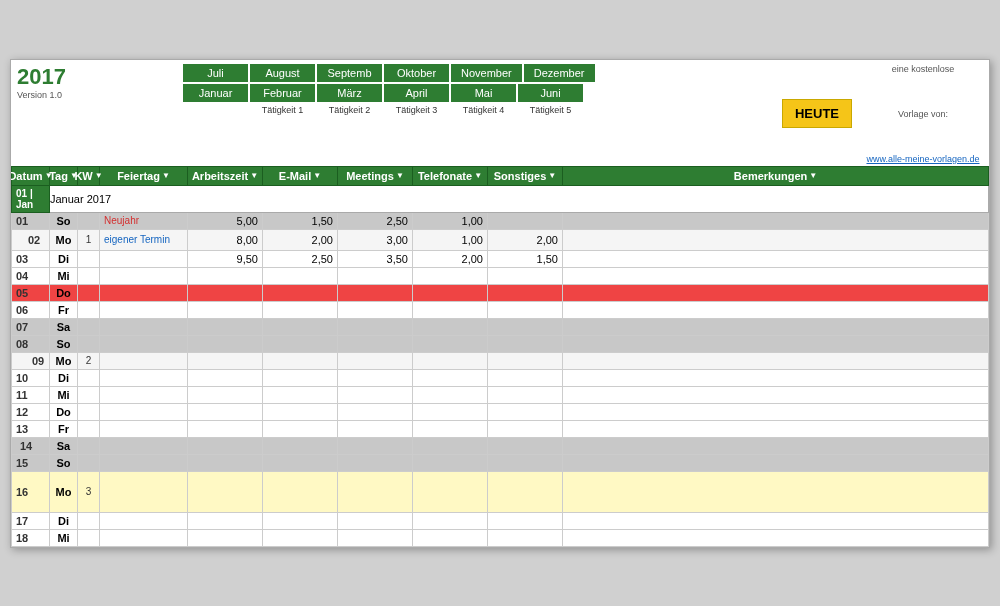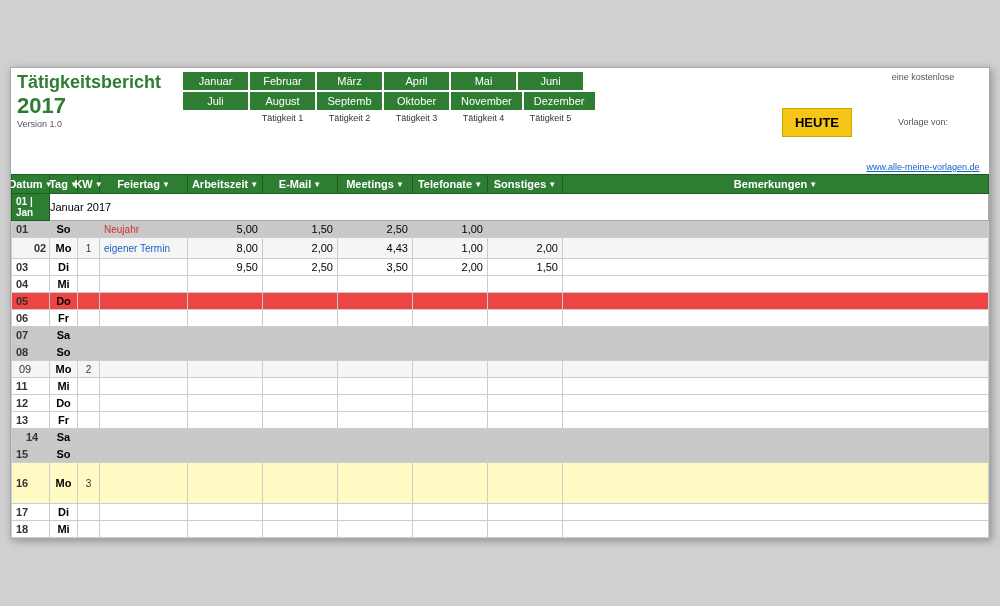--- a/index.html
+++ b/index.html
@@ -155,41 +155,40 @@
       margin-top: 1px;
     }
   </style>
 </head>
 <body>
 
 <div class="outer">
 
   <div class="top-area">
     <div class="title-block">
-      <span class="title-main">Tätigkeitsbericht</span>
       <span class="title-year">2017</span>
       <span class="title-version">Version 1.0</span>
     </div>
 
     <div class="month-nav">
+      <div class="month-row">
+        <button class="month-btn">Juli</button>
+        <button class="month-btn">August</button>
+        <button class="month-btn">Septemb</button>
+        <button class="month-btn">Oktober</button>
+        <button class="month-btn">November</button>
+        <button class="month-btn">Dezember</button>
+      </div>
       <div class="month-row">
         <button class="month-btn">Januar</button>
         <button class="month-btn">Februar</button>
         <button class="month-btn">März</button>
         <button class="month-btn">April</button>
         <button class="month-btn">Mai</button>
         <button class="month-btn">Juni</button>
-      </div>
-      <div class="month-row">
-        <button class="month-btn">Juli</button>
-        <button class="month-btn">August</button>
-        <button class="month-btn">Septemb</button>
-        <button class="month-btn">Oktober</button>
-        <button class="month-btn">November</button>
-        <button class="month-btn">Dezember</button>
       </div>
       <div class="taetigkeit-labels">
         <span class="taet-label" style="margin-left:67px;">Tätigkeit 1</span>
         <span class="taet-label">Tätigkeit 2</span>
         <span class="taet-label">Tätigkeit 3</span>
         <span class="taet-label">Tätigkeit 4</span>
         <span class="taet-label">Tätigkeit 5</span>
       </div>
     </div>
 
@@ -296,27 +295,27 @@
     <td class="kw" style="border:1px solid #ccc; padding:2px 4px; text-align:center; font-size:10px;"></td>
     <td class="feiertag" style="border:1px solid #ccc; padding:2px 4px; color:#d32f2f; font-size:10px;">Neujahr</td>
     <td class="arbeitszeit" style="border:1px solid #ccc; padding:2px 4px; text-align:right;">5,00</td>
     <td class="email" style="border:1px solid #ccc; padding:2px 4px; text-align:right;">1,50</td>
     <td class="meetings" style="border:1px solid #ccc; padding:2px 4px; text-align:right;">2,50</td>
     <td class="telefonate" style="border:1px solid #ccc; padding:2px 4px; text-align:right;">1,00</td>
     <td class="sonstiges" style="border:1px solid #ccc; padding:2px 4px; text-align:right;"></td>
     <td class="bemerkungen" style="border:1px solid #ccc; padding:2px 4px;"></td>
   </tr>
           <tr class="data-row" style="background: rgb(245, 245, 245);">
-    <td class="datum" style="border:1px solid #ccc; padding:2px 22px; font-weight:bold; color:#333;">02</td>
+    <td class="datum" style="border:1px solid #ccc; padding:2px 16px; font-weight:bold; color:#333;">02</td>
     <td class="tag" style="border:1px solid #ccc; padding:2px 4px; text-align:center; font-weight:bold;">Mo</td>
     <td class="kw" style="border:1px solid #ccc; padding:2px 4px; text-align:center; font-size:10px;">1</td>
     <td class="feiertag" style="border:1px solid #ccc; padding:2px 4px; color:#1565c0; font-size:10px;">eigener Termin</td>
     <td class="arbeitszeit" style="border:1px solid #ccc; padding:4px 4px; text-align:right;">8,00</td>
     <td class="email" style="border:1px solid #ccc; padding:2px 4px; text-align:right;">2,00</td>
-    <td class="meetings" style="border:1px solid #ccc; padding:2px 4px; text-align:right;">4,43</td>
+    <td class="meetings" style="border:1px solid #ccc; padding:2px 4px; text-align:right;">3,00</td>
     <td class="telefonate" style="border:1px solid #ccc; padding:2px 4px; text-align:right;">1,00</td>
     <td class="sonstiges" style="border:1px solid #ccc; padding:2px 4px; text-align:right;">2,00</td>
     <td class="bemerkungen" style="border:1px solid #ccc; padding:2px 4px;"></td>
   </tr>
           <tr class="data-row" style="background: rgb(255, 255, 255);">
     <td class="datum" style="border:1px solid #ccc; padding:2px 4px; font-weight:bold; color:#333;">03</td>
     <td class="tag" style="border:1px solid #ccc; padding:2px 4px; text-align:center; font-weight:bold;">Di</td>
     <td class="kw" style="border:1px solid #ccc; padding:2px 4px; text-align:center; font-size:10px;"></td>
     <td class="feiertag" style="border:1px solid #ccc; padding:2px 4px; color:; font-size:10px;"></td>
     <td class="arbeitszeit" style="border:1px solid #ccc; padding:2px 4px; text-align:right;">9,50</td>
@@ -380,23 +379,35 @@
     <td class="kw" style="border:1px solid #ccc; padding:2px 4px; text-align:center; font-size:10px;"></td>
     <td class="feiertag" style="border:1px solid #ccc; padding:2px 4px; color:; font-size:10px;"></td>
     <td class="arbeitszeit" style="border:1px solid #ccc; padding:2px 4px; text-align:right;"></td>
     <td class="email" style="border:1px solid #ccc; padding:2px 4px; text-align:right;"></td>
     <td class="meetings" style="border:1px solid #ccc; padding:2px 4px; text-align:right;"></td>
     <td class="telefonate" style="border:1px solid #ccc; padding:2px 4px; text-align:right;"></td>
     <td class="sonstiges" style="border:1px solid #ccc; padding:2px 4px; text-align:right;"></td>
     <td class="bemerkungen" style="border:1px solid #ccc; padding:2px 4px;"></td>
   </tr>
           <tr class="data-row" style="background: rgb(245, 245, 245);">
-    <td class="datum" style="border:1px solid #ccc; padding:2px 7px; font-weight:normal; color:#333;">09</td>
+    <td class="datum" style="border:1px solid #ccc; padding:2px 20px; font-weight:bold; color:#333;">09</td>
     <td class="tag" style="border:1px solid #ccc; padding:2px 4px; text-align:center; font-weight:bold;">Mo</td>
     <td class="kw" style="border:1px solid #ccc; padding:2px 4px; text-align:center; font-size:10px;">2</td>
+    <td class="feiertag" style="border:1px solid #ccc; padding:2px 4px; color:; font-size:10px;"></td>
+    <td class="arbeitszeit" style="border:1px solid #ccc; padding:2px 4px; text-align:right;"></td>
+    <td class="email" style="border:1px solid #ccc; padding:2px 4px; text-align:right;"></td>
+    <td class="meetings" style="border:1px solid #ccc; padding:2px 4px; text-align:right;"></td>
+    <td class="telefonate" style="border:1px solid #ccc; padding:2px 4px; text-align:right;"></td>
+    <td class="sonstiges" style="border:1px solid #ccc; padding:2px 4px; text-align:right;"></td>
+    <td class="bemerkungen" style="border:1px solid #ccc; padding:2px 4px;"></td>
+  </tr>
+          <tr class="data-row" style="background: rgb(255, 255, 255);">
+    <td class="datum" style="border:1px solid #ccc; padding:2px 4px; font-weight:bold; color:#333;">10</td>
+    <td class="tag" style="border:1px solid #ccc; padding:2px 4px; text-align:center; font-weight:bold;">Di</td>
+    <td class="kw" style="border:1px solid #ccc; padding:2px 4px; text-align:center; font-size:10px;"></td>
     <td class="feiertag" style="border:1px solid #ccc; padding:2px 4px; color:; font-size:10px;"></td>
     <td class="arbeitszeit" style="border:1px solid #ccc; padding:2px 4px; text-align:right;"></td>
     <td class="email" style="border:1px solid #ccc; padding:2px 4px; text-align:right;"></td>
     <td class="meetings" style="border:1px solid #ccc; padding:2px 4px; text-align:right;"></td>
     <td class="telefonate" style="border:1px solid #ccc; padding:2px 4px; text-align:right;"></td>
     <td class="sonstiges" style="border:1px solid #ccc; padding:2px 4px; text-align:right;"></td>
     <td class="bemerkungen" style="border:1px solid #ccc; padding:2px 4px;"></td>
   </tr>
           <tr class="data-row" style="background: rgb(255, 255, 255); margin-left: 20px;">
     <td class="datum" style="border:1px solid #ccc; padding:2px 4px; font-weight:bold; color:#333;">11</td>
@@ -428,21 +439,21 @@
     <td class="kw" style="border:1px solid #ccc; padding:2px 4px; text-align:center; font-size:10px;"></td>
     <td class="feiertag" style="border:1px solid #ccc; padding:2px 4px; color:; font-size:10px;"></td>
     <td class="arbeitszeit" style="border:1px solid #ccc; padding:2px 4px; text-align:right;"></td>
     <td class="email" style="border:1px solid #ccc; padding:2px 4px; text-align:right;"></td>
     <td class="meetings" style="border:1px solid #ccc; padding:2px 4px; text-align:right;"></td>
     <td class="telefonate" style="border:1px solid #ccc; padding:2px 4px; text-align:right;"></td>
     <td class="sonstiges" style="border:1px solid #ccc; padding:2px 4px; text-align:right;"></td>
     <td class="bemerkungen" style="border:1px solid #ccc; padding:2px 4px;"></td>
   </tr>
           <tr class="data-row" style="background: rgb(200, 200, 200);">
-    <td class="datum" style="border:1px solid #ccc; padding:2px 14px; font-weight:bold; color:#333;">14</td>
+    <td class="datum" style="border:1px solid #ccc; padding:2px 8px; font-weight:bold; color:#333;">14</td>
     <td class="tag" style="border:1px solid #ccc; padding:2px 4px; text-align:center; font-weight:bold;">Sa</td>
     <td class="kw" style="border:1px solid #ccc; padding:2px 4px; text-align:center; font-size:10px;"></td>
     <td class="feiertag" style="border:1px solid #ccc; padding:2px 4px; color:; font-size:10px;"></td>
     <td class="arbeitszeit" style="border:1px solid #ccc; padding:2px 4px; text-align:right;"></td>
     <td class="email" style="border:1px solid #ccc; padding:2px 4px; text-align:right;"></td>
     <td class="meetings" style="border:1px solid #ccc; padding:2px 4px; text-align:right;"></td>
     <td class="telefonate" style="border:1px solid #ccc; padding:2px 4px; text-align:right;"></td>
     <td class="sonstiges" style="border:1px solid #ccc; padding:2px 4px; text-align:right;"></td>
     <td class="bemerkungen" style="border:1px solid #ccc; padding:2px 4px;"></td>
   </tr>

